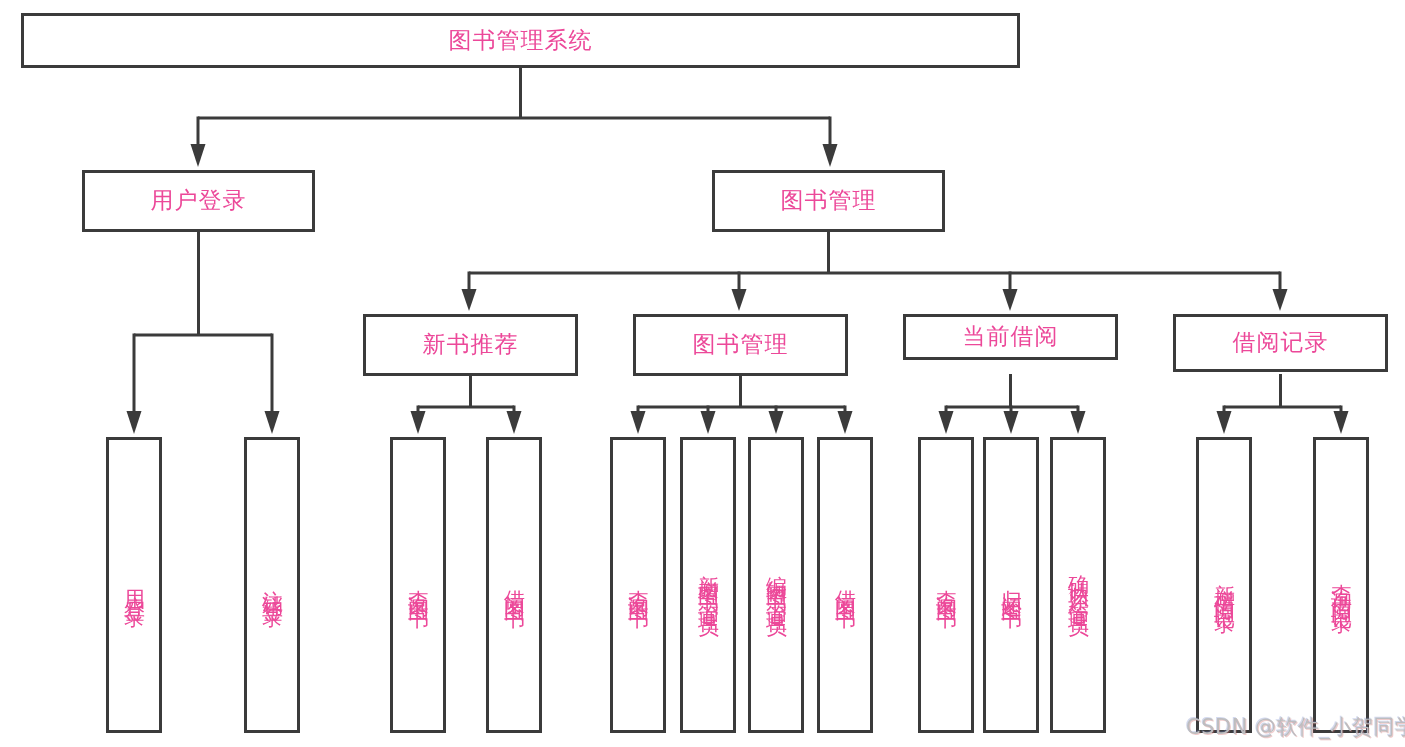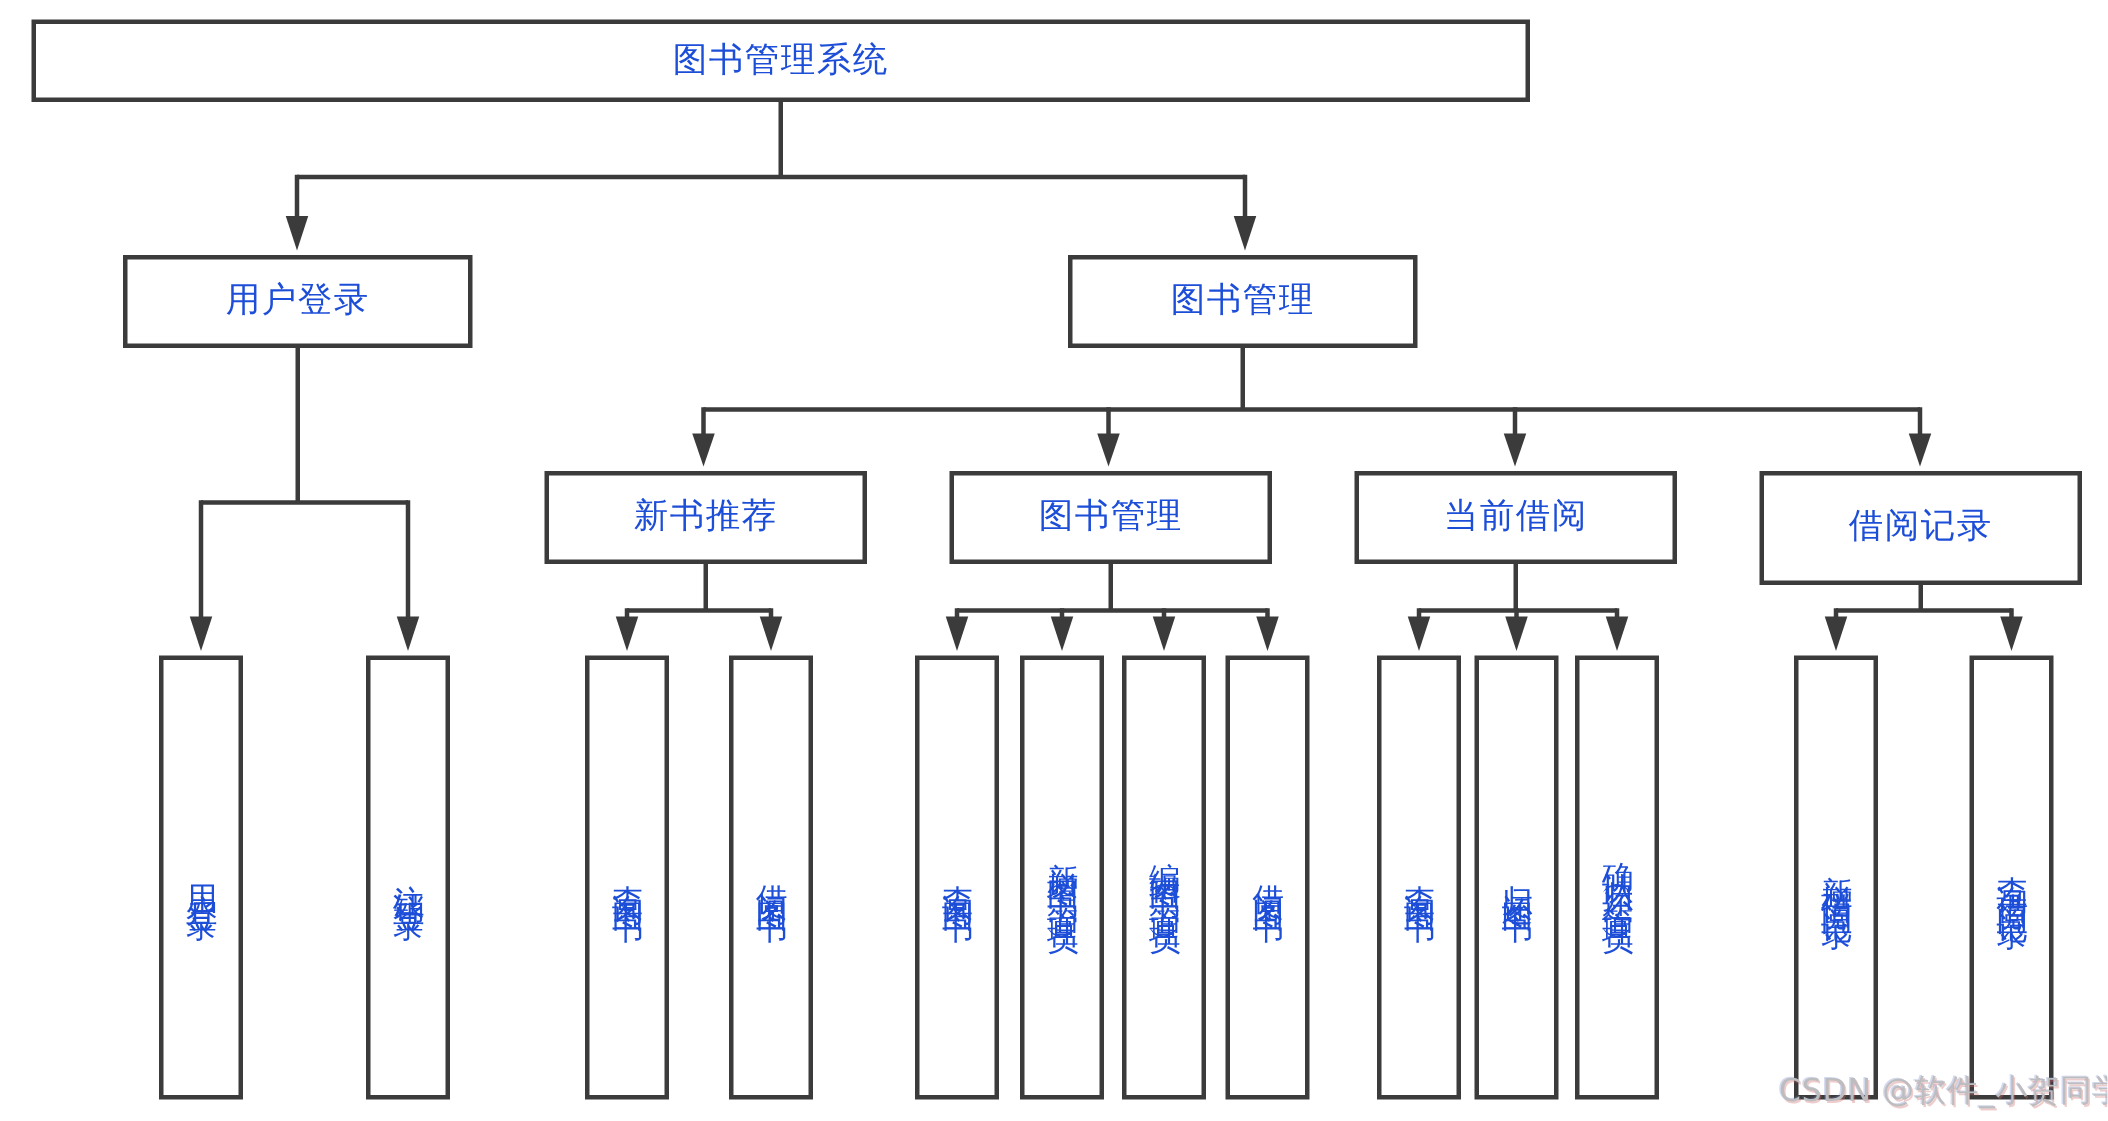--- a/index.html
+++ b/index.html
@@ -12,21 +12,21 @@
   }
   .connectors{position:absolute;left:0;top:0;width:1405px;height:747px;}
   .box{
     position:absolute;
     box-sizing:border-box;
     background:#ffffff;
     border:3px solid #3b3b3b;
     display:flex;
     align-items:center;
     justify-content:center;
-    color:#1d4ed8;
+    color:#ec4899;
     text-align:center;
   }
   .h{font-size:23px;letter-spacing:1px;line-height:1.2;}
   .v{
     writing-mode:vertical-rl;
     text-orientation:mixed;
     font-size:21px;
     letter-spacing:6px;
     line-height:1;
     padding:6px 0;
@@ -120,22 +120,22 @@
     </g>
   </svg>
 
   <div class="box h" style="left:21px;top:13px;width:999px;height:55px">图书管理系统</div>
 
   <div class="box h" style="left:82px;top:170px;width:233px;height:62px">用户登录</div>
   <div class="box h" style="left:363px;top:314px;width:215px;height:62px">新书推荐</div>
 
   <div class="box h" style="left:712px;top:170px;width:233px;height:62px">图书管理</div>
   <div class="box h" style="left:633px;top:314px;width:215px;height:62px">图书管理</div>
-  <div class="box h" style="left:903px;top:314px;width:215px;height:62px">当前借阅</div>
-  <div class="box h" style="left:1173px;top:314px;width:215px;height:76px">借阅记录</div>
+  <div class="box h" style="left:903px;top:314px;width:215px;height:46px">当前借阅</div>
+  <div class="box h" style="left:1173px;top:314px;width:215px;height:58px">借阅记录</div>
 
   <div class="box v" style="left:106px;top:437px;width:56px;height:296px">用户登录</div>
   <div class="box v" style="left:244px;top:437px;width:56px;height:296px">注销登录</div>
 
   <div class="box v" style="left:390px;top:437px;width:56px;height:296px">查询图书</div>
   <div class="box v" style="left:486px;top:437px;width:56px;height:296px">借阅图书</div>
 
   <div class="box v" style="left:610px;top:437px;width:56px;height:296px">查询图书</div>
   <div class="box v" style="left:680px;top:437px;width:56px;height:296px">新增图书（管理员）</div>
   <div class="box v" style="left:748px;top:437px;width:56px;height:296px">编辑图书（管理员）</div>

